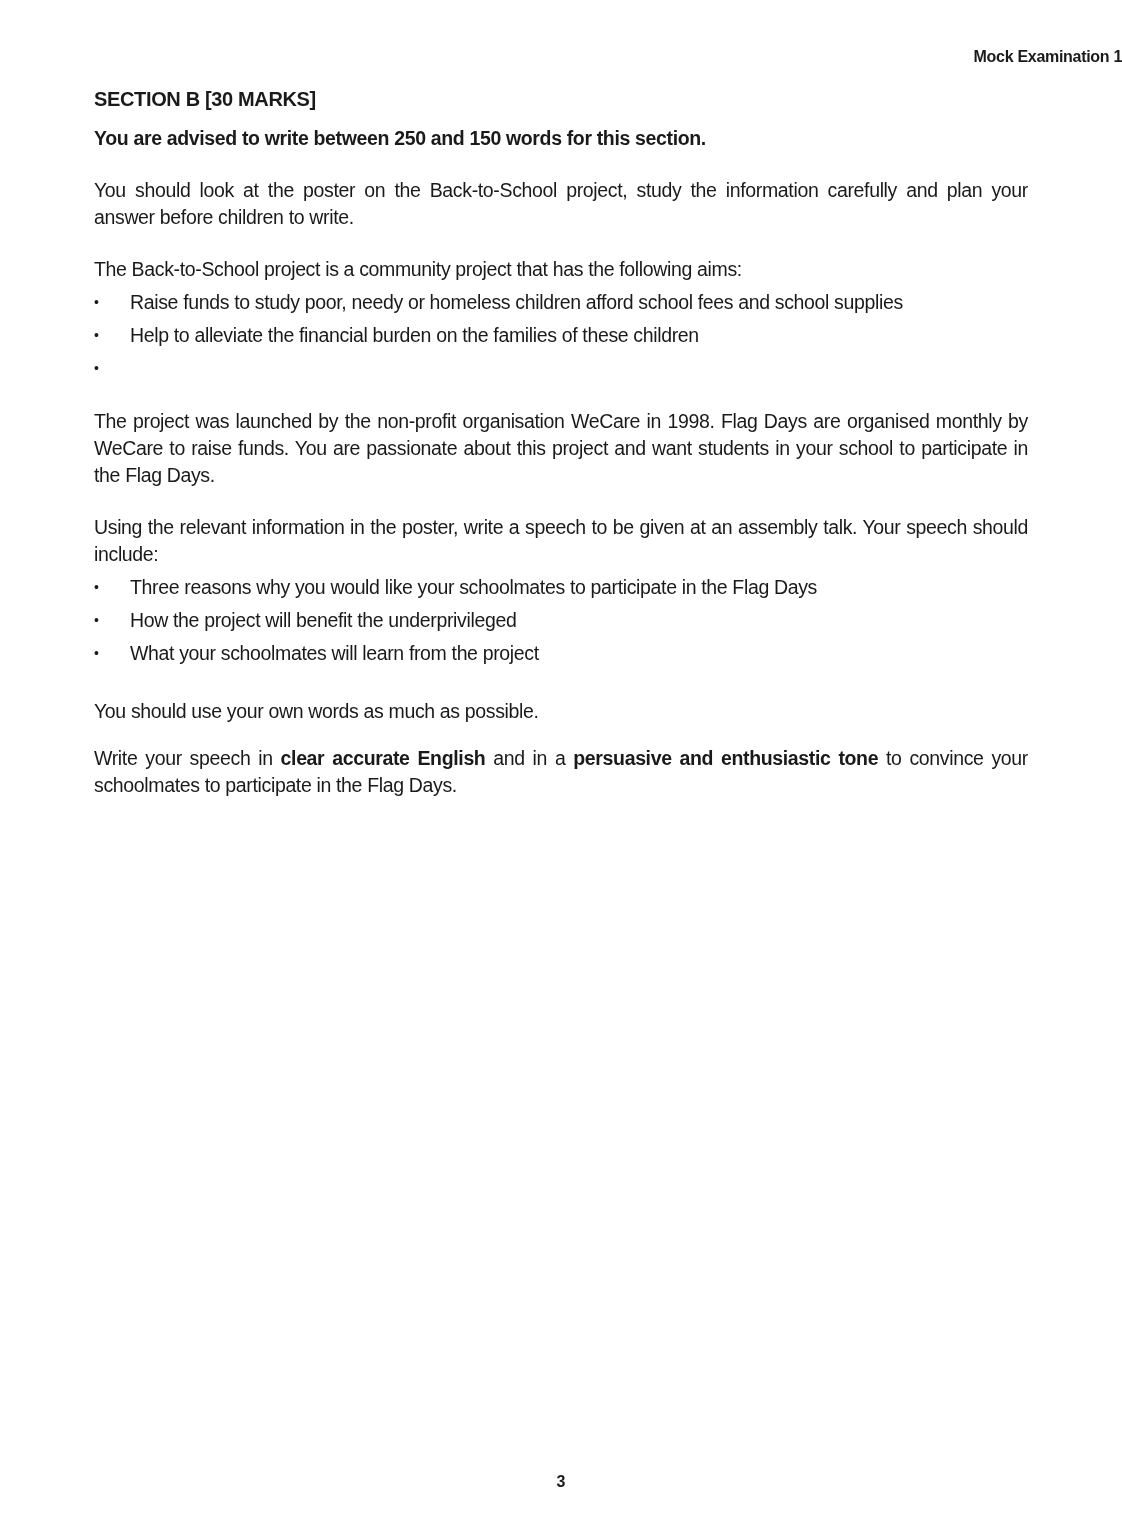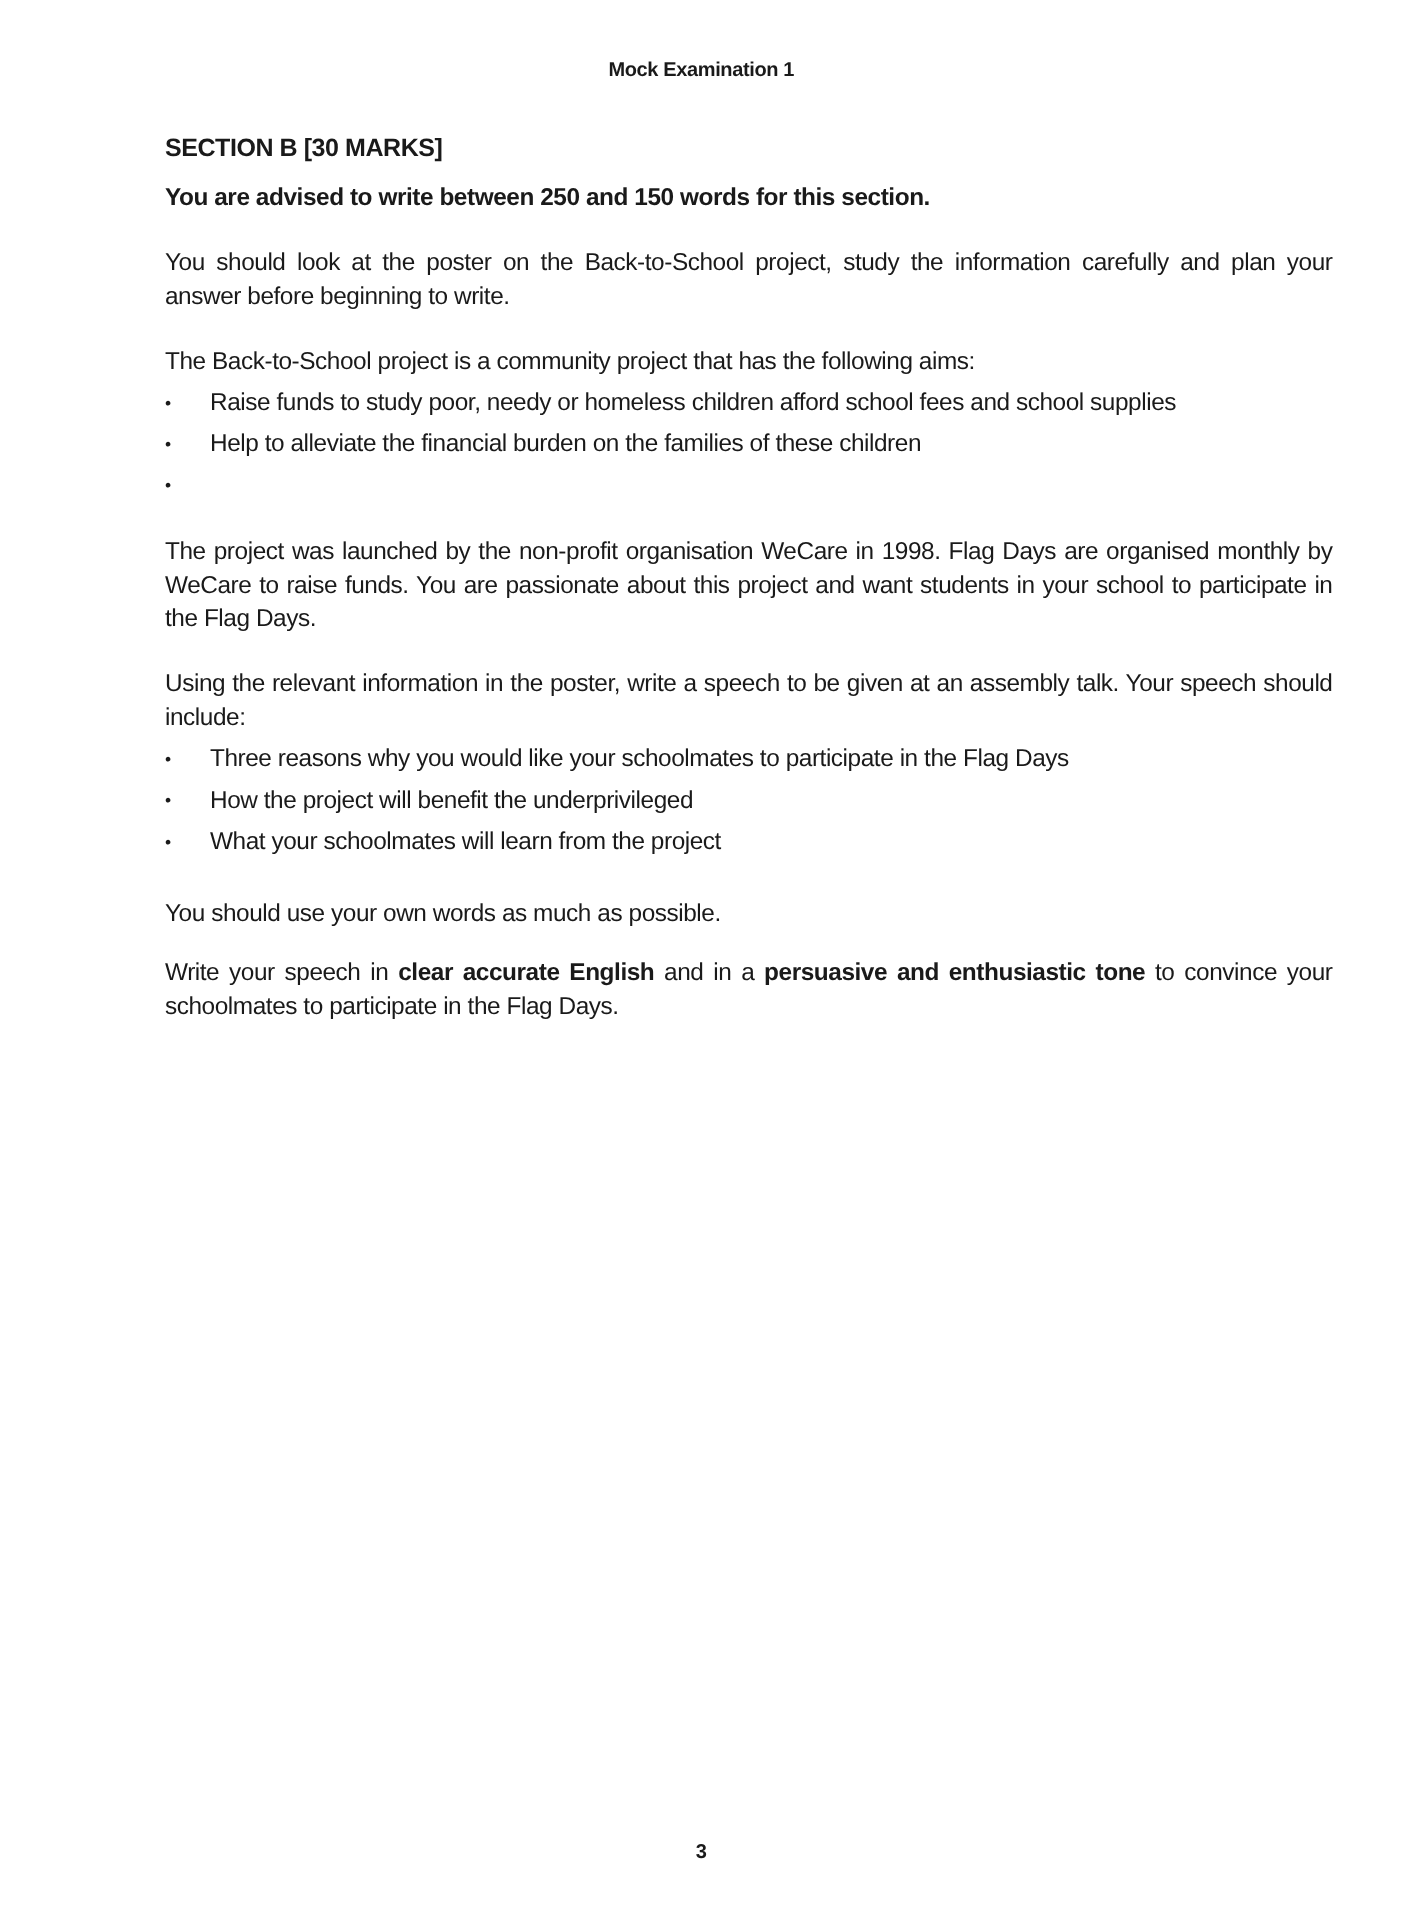--- a/index.html
+++ b/index.html
@@ -1,26 +1,26 @@
 <!DOCTYPE html>
 <html><head>
   <meta charset="utf-8">
   <style>
     html, body { margin: 0; padding: 0; background: #ffffff; }
     body {
       width: 1122px; height: 1535px; position: relative; overflow: hidden;
       font-family: "Liberation Sans", sans-serif; color: #1a1a1a;
     }
     .header {
-      position: absolute; top: 48px; left: 0; width: 1122px; text-align: center;
+      position: absolute; top: 48px; left: 0; width: 1122px; text-align: right;
       font-size: 16px; font-weight: bold; letter-spacing: -0.3px;
     }
     .content {
-      position: absolute; left: 94px; top: 104px; width: 934px;
-      font-size: 19.5px; line-height: 27px; letter-spacing: -0.35px; margin-left: 38px;
+      position: absolute; left: 94px; top: 84px; width: 934px;
+      font-size: 19.5px; line-height: 27px; letter-spacing: -0.35px;
     }
     .section-title { font-weight: bold; font-size: 20px; margin: 0; height: 30px; line-height: 30px; }
     .advice { font-weight: bold; font-size: 19.5px; margin: 10px 0 0 0; line-height: 28px; }
     p { margin: 0; }
     .para { margin-top: 25px; text-align: justify; text-align-last: left; }
     ul { list-style: none; margin: 6px 0 0 0; padding: 0; }
     li { position: relative; padding-left: 36px; height: 33px; line-height: 27px; }
     li .bullet { position: absolute; left: 0; top: 0; font-size: 14px; }
     .bold { font-weight: bold; }
     .page-number {
@@ -30,21 +30,21 @@
   </style>
 </head>
 <body>
 
 <div class="header">Mock Examination 1</div>
 
 <div class="content">
   <p class="section-title">SECTION B [30 MARKS]</p>
   <p class="advice">You are advised to write between 250 and 150 words for this section.</p>
 
-  <p class="para">You should look at the poster on the Back-to-School project, study the information carefully and plan your answer before beginning to write.</p>
+  <p class="para">You should look at the poster on the Back-to-School project, study the information carefully and plan your answer before children to write.</p>
 
   <p class="para">The Back-to-School project is a community project that has the following aims:</p>
   <ul>
     <li><span class="bullet">•</span><span>Raise funds to study poor, needy or homeless children afford school fees and school supplies</span></li>
     <li><span class="bullet">•</span><span>Help to alleviate the financial burden on the families of these children</span></li>
     <li><span class="bullet">•</span></li>
   </ul>
 
   <p class="para" style="margin-top:20px">The project was launched by the non-profit organisation WeCare in 1998. Flag Days are organised monthly by WeCare to raise funds. You are passionate about this project and want students in your school to participate in the Flag Days.</p>
 

